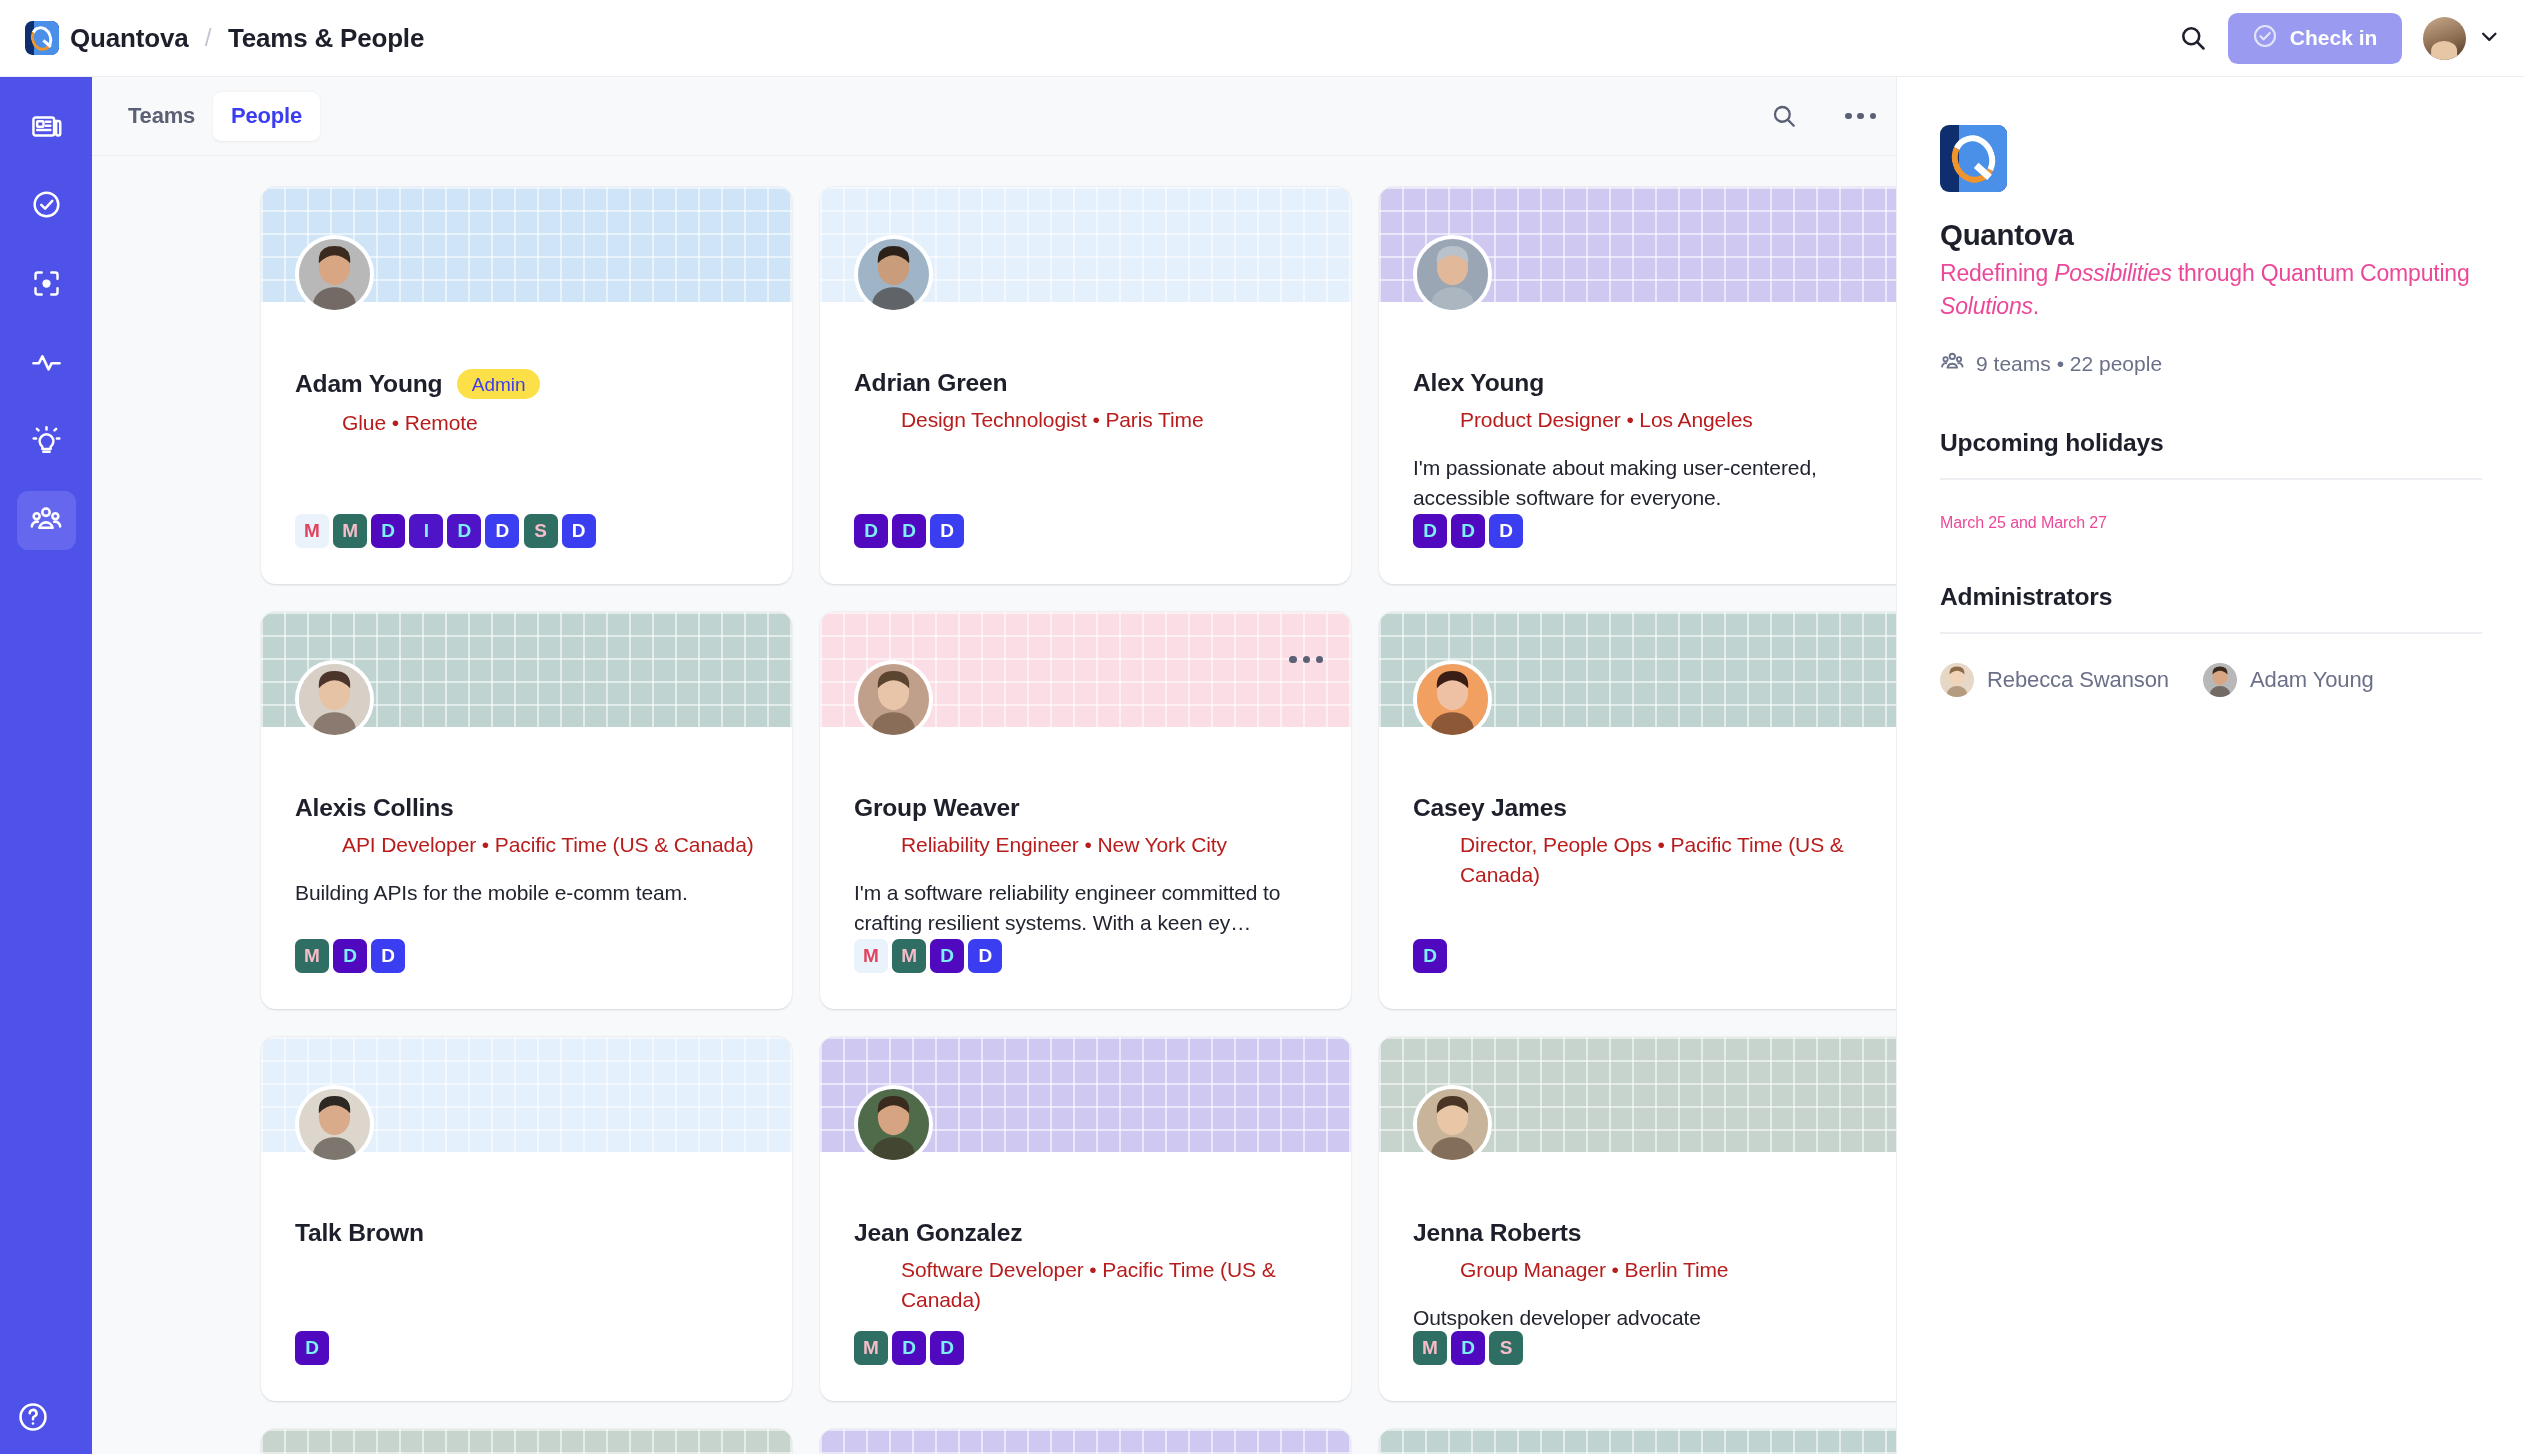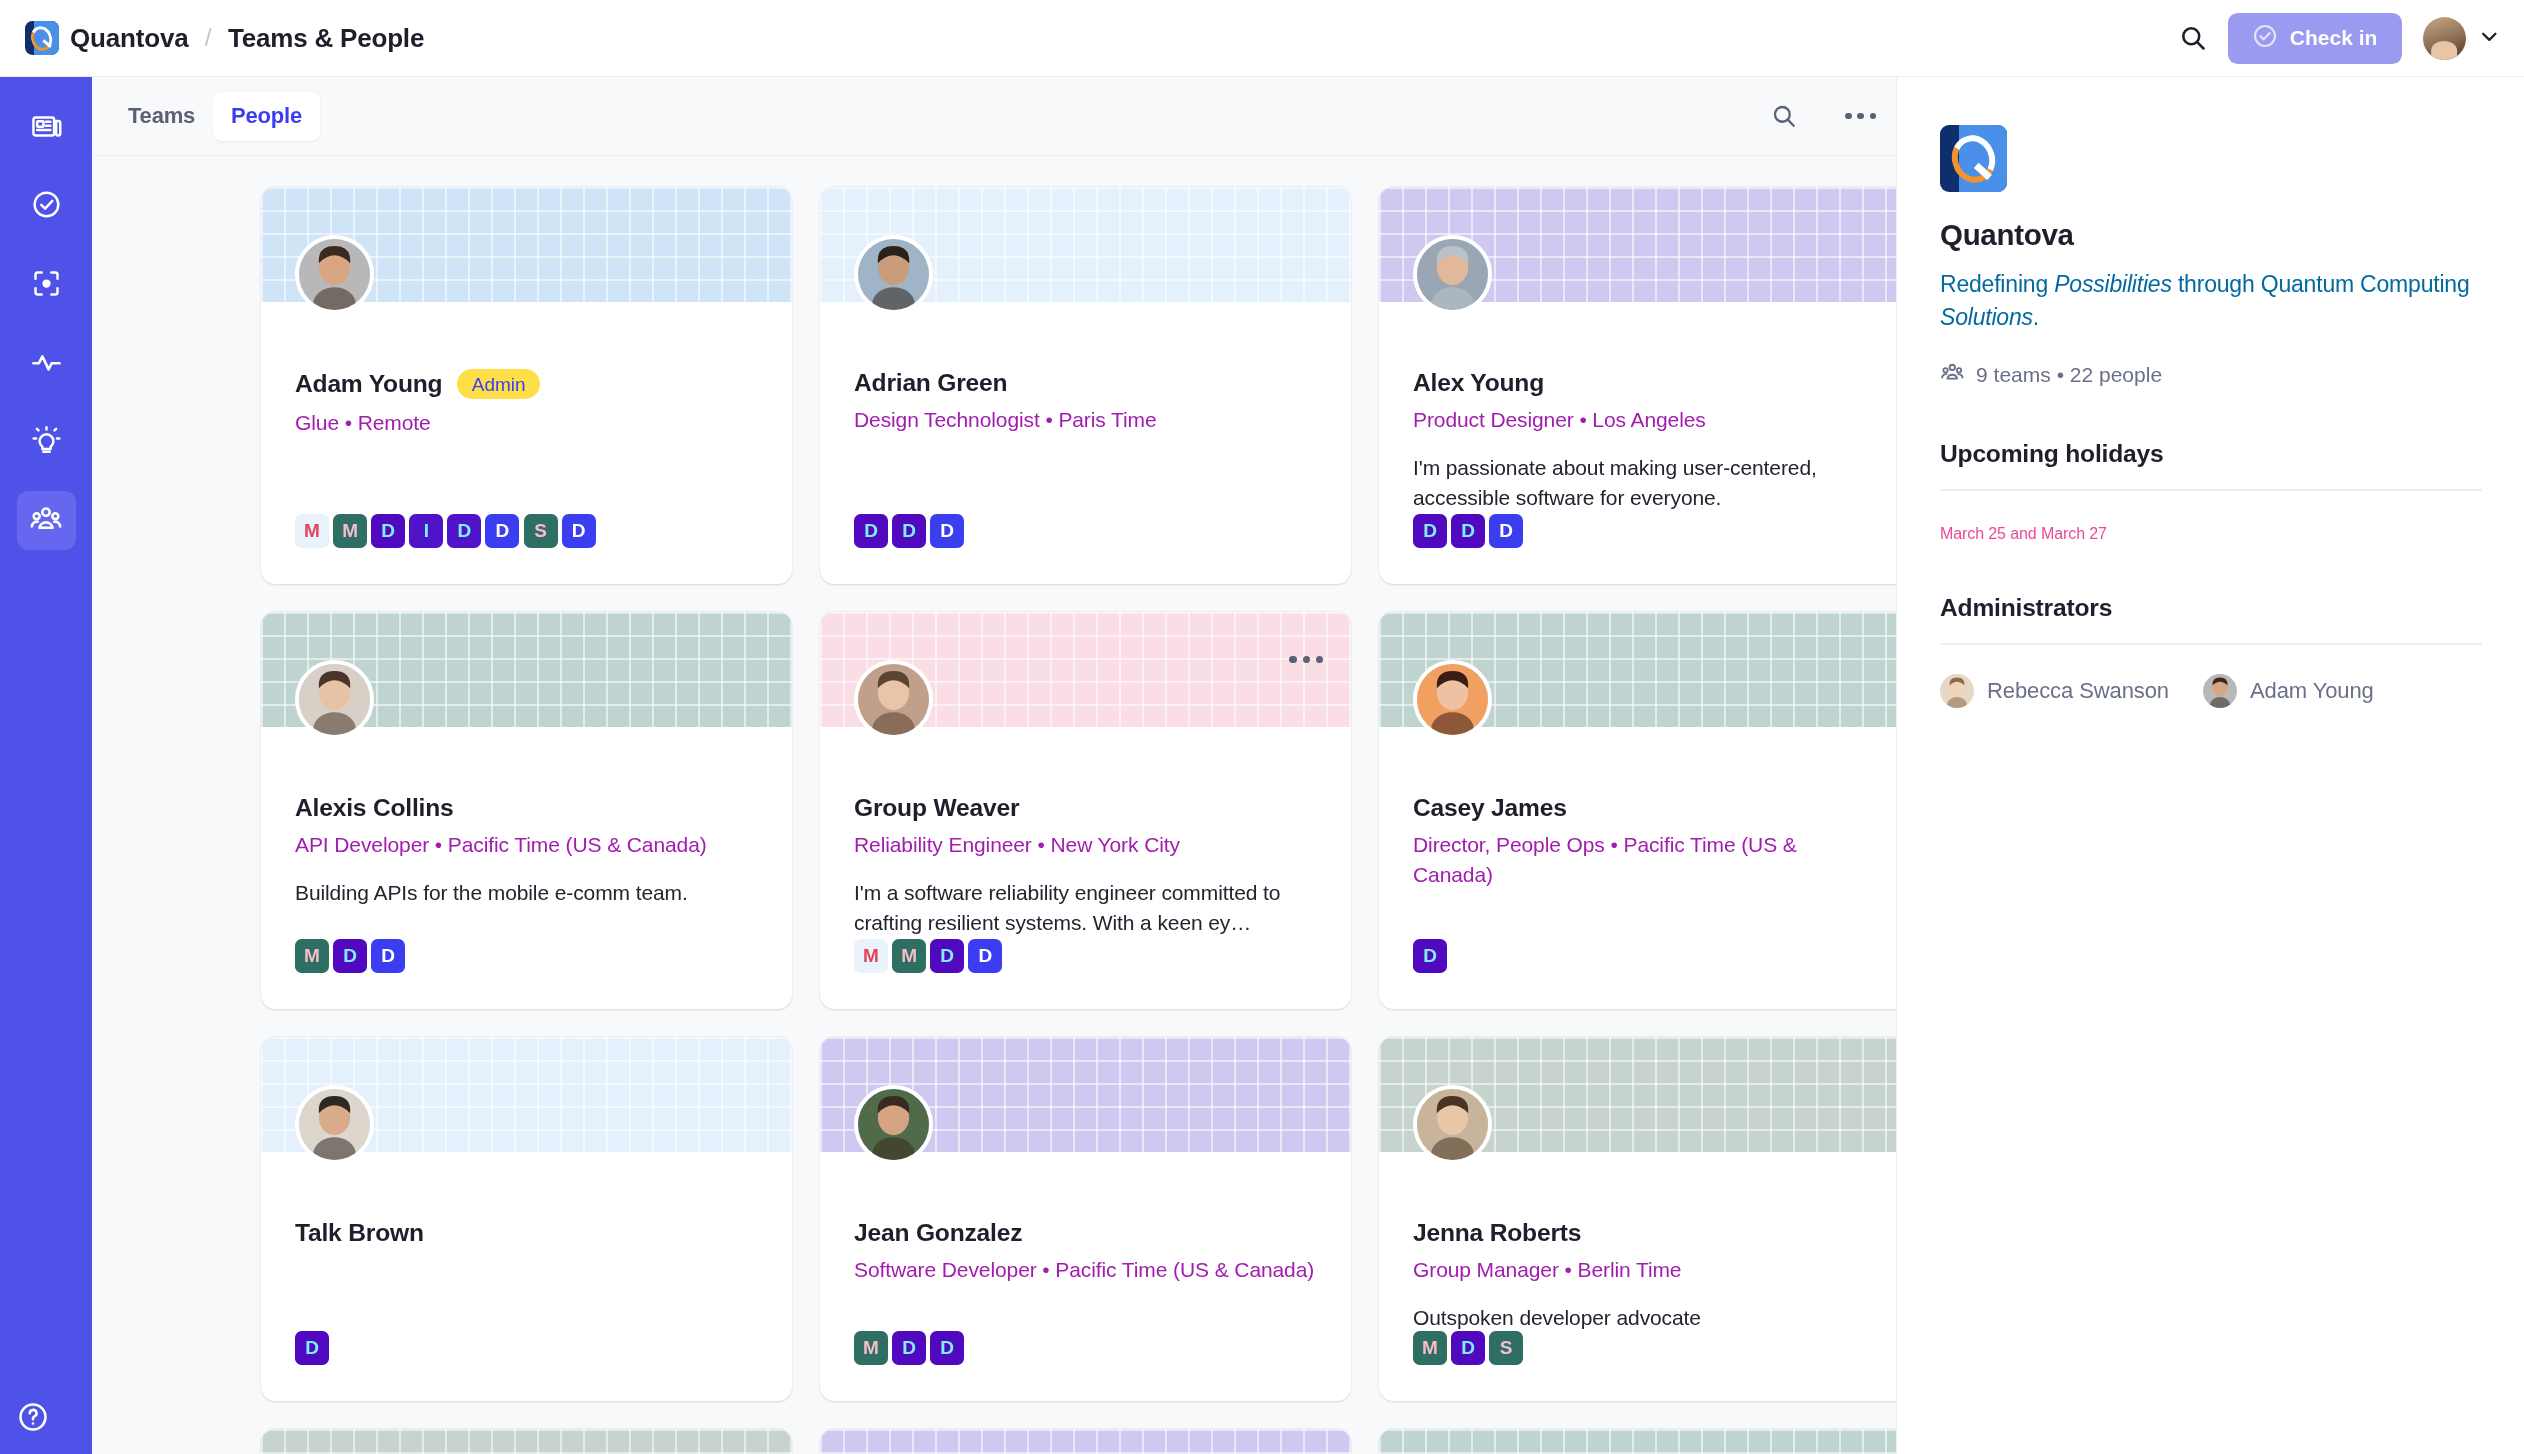--- a/index.html
+++ b/index.html
@@ -121,21 +121,21 @@
   }
   .pcard .card-dots { position: absolute; right: 28px; top: 44px; z-index: 4; display: flex; gap: 5.7px; }
   .pcard .card-dots i { width: 7.4px; height: 7.4px; border-radius: 50%; background: #5c6075; display: block; }
   .pbody { padding: 67px 34px 0 34px; }
   .prow { display: flex; align-items: center; gap: 14.7px; }
   .pname { font-size: 24.6px; font-weight: bold; color: #1d1f2b; letter-spacing: -0.2px; }
   .pill {
     background: #fde047; color: #3b3ef0; font-size: 19px; font-weight: normal;
     border-radius: 818px; padding: 5.7px 14.7px; line-height: 1; text-align: center;
   }
-  .prole { font-size: 21px; color: #a21caf; margin-top: 8.2px; line-height: 1.42; letter-spacing: -0.1px; }
+  .prole { font-size: 21px; color: #b91c1c; margin-top: 8.2px; line-height: 1.42; letter-spacing: -0.1px; margin-left: 47px; }
   .pbio { font-size: 21px; color: #22242f; margin-top: 18px; line-height: 1.45; letter-spacing: -0.1px; }
   .badges { position: absolute; left: 34px; bottom: 36px; display: flex; gap: 4.1px; }
   .badge {
     width: 34px; height: 34px; border-radius: 6.6px;
     display: flex; align-items: center; justify-content: center;
     font-size: 19px; font-weight: bold;
   }
 
   
   .rightpanel {
@@ -151,21 +151,21 @@
     position: absolute; left: 12.3px; top: 9.8px; width: 43px; height: 48px;
     border: 6.6px solid #ffffff; border-radius: 50%;
     border-left-color: #f0942e; border-bottom-color: #f0942e;
     transform: rotate(-18deg);
   }
   .org-logo .tail {
     position: absolute; left: 34px; top: 43px; width: 18px; height: 6.6px;
     background: #ffffff; transform: rotate(42deg);
   }
   .org-name { font-size: 29.5px; font-weight: bold; color: #1d1f2b; margin-top: 26px; letter-spacing: -0.3px; }
-  .org-desc { font-size: 23px; color: #0369a1; margin-top: 16px; line-height: 1.43; letter-spacing: -0.2px; }
+  .org-desc { font-size: 23px; color: #ec4899; margin-top: 5px; line-height: 1.43; letter-spacing: -0.2px; }
   .org-stats { display: flex; align-items: center; gap: 11.5px; margin-top: 26px; font-size: 21px; color: #6b7089; }
   .sec-title { font-size: 24.6px; font-weight: bold; color: #1d1f2b; margin-top: 51px; letter-spacing: -0.2px; }
   .sec-rule { height: 1.6px; background: #eceef2; margin-top: 21px; }
   .sec-text { font-size: 16px; color: #ec4899; margin-top: 34px; letter-spacing: -0.1px; }
   .admins { display: flex; align-items: center; gap: 34px; margin-top: 29.5px; }
   .admin { display: flex; align-items: center; gap: 13px; cursor: pointer; }
   .admin-av {
     width: 34px; height: 34px; border-radius: 50%; overflow: hidden; flex: none;
     position: relative;
   }

